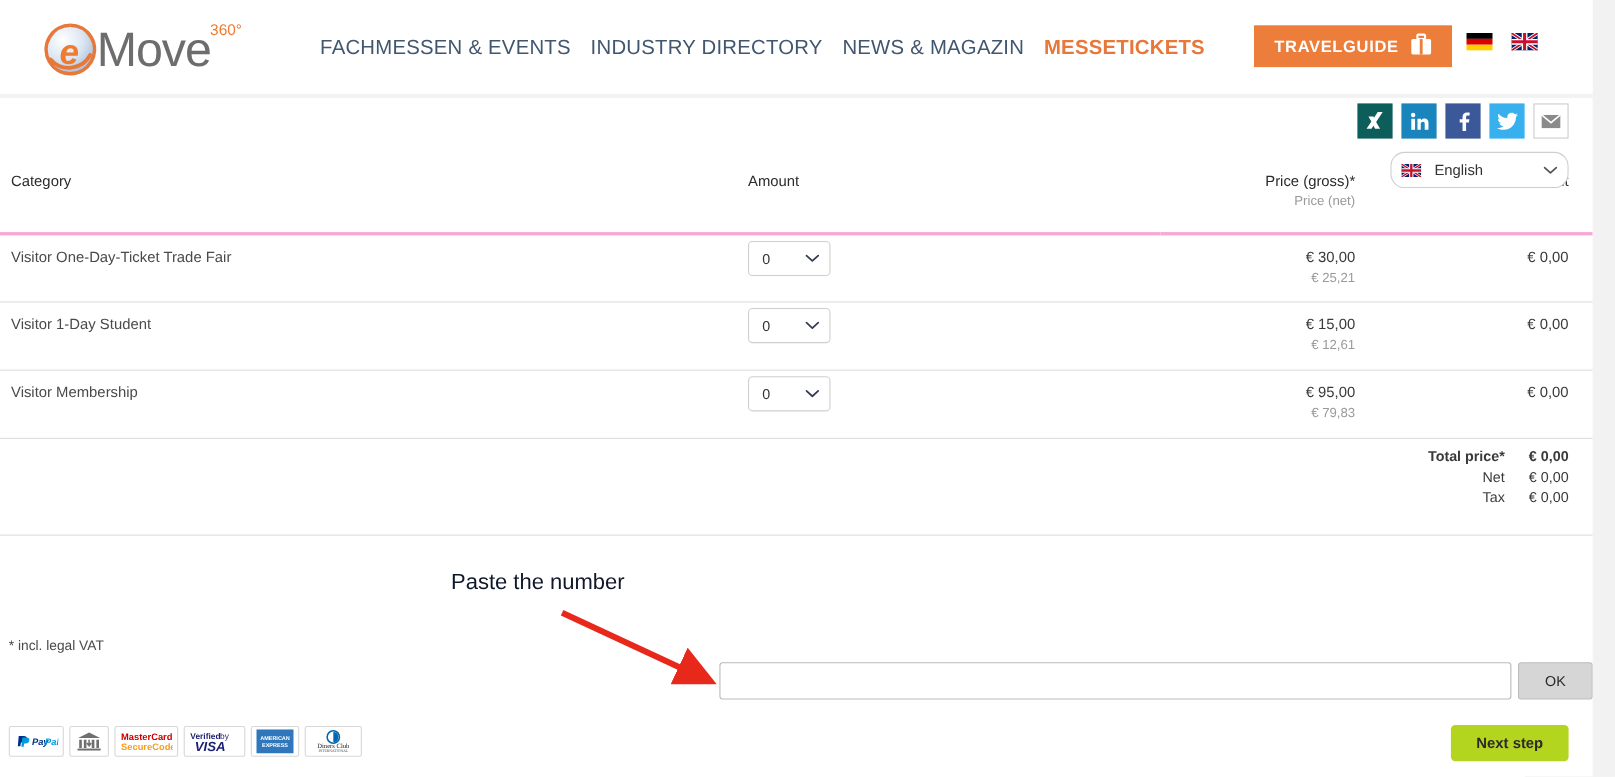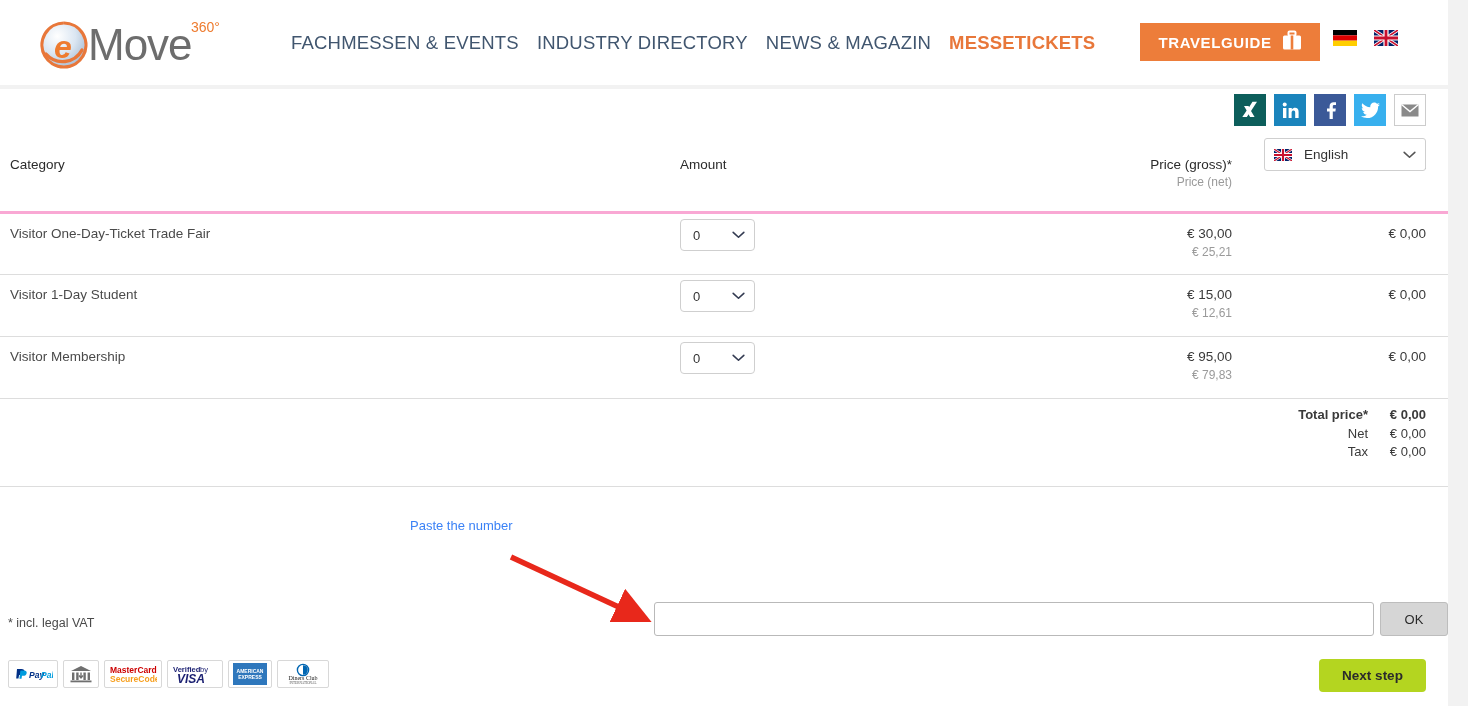--- a/index.html
+++ b/index.html
@@ -79,21 +79,21 @@
   .s-xing { background: #0d5e5b; }
   .s-li   { background: #1a84bc; }
   .s-fb   { background: #3b5998; }
   .s-tw   { background: #38b0ee; }
   .s-mail { background: #ffffff; border: 1px solid #cccccc; color: #7a7a7a; }
 
   
   .lang-wrap { position: absolute; right: 22px; top: 49px; }
   .lang-select {
     width: 162px; height: 33px;
-    border: 1px solid #cfcfcf; border-radius: 3px;
+    border: 1px solid #cfcfcf; border-radius: 13px;
     background: #ffffff;
     display: flex; align-items: center;
     padding: 0 9px;
     cursor: pointer;
     font-size: 13.5px; color: #333;
   }
   .lang-select .label { margin-left: 12px; flex: 1; }
   .chev { width: 13px; height: 8px; }
 
   
@@ -140,28 +140,28 @@
   }
   .totals .line { display: flex; justify-content: flex-end; gap: 10px; }
   .totals .lbl { min-width: 72px; text-align: right; }
   .totals .val { min-width: 48px; text-align: right; }
   .totals .bold { font-weight: bold; }
 
   
   .annot {
     position: absolute;
     left: 410px; top: 518px;
-    font-size: 13px; color: #3b82f6;
+    font-size: 20px; color: #0f172a;
     white-space: nowrap;
     pointer-events: none;
   }
   .arrow-svg { position: absolute; left: 505px; top: 552px; pointer-events: none; }
 
   
-  .vat { position: absolute; left: 8px; top: 580px; font-size: 12.5px; color: #4a4a4a; margin-top: 36px; }
+  .vat { position: absolute; left: 8px; top: 580px; font-size: 12.5px; color: #4a4a4a; }
 
   .input-row {
     position: absolute; left: 654px; top: 602px;
     display: flex; align-items: stretch; gap: 6px;
   }
   .code-input {
     width: 720px; height: 34px;
     border: 1px solid #b9b9b9; border-radius: 3px;
     background: #ffffff;
     font-family: "Liberation Sans", sans-serif;

